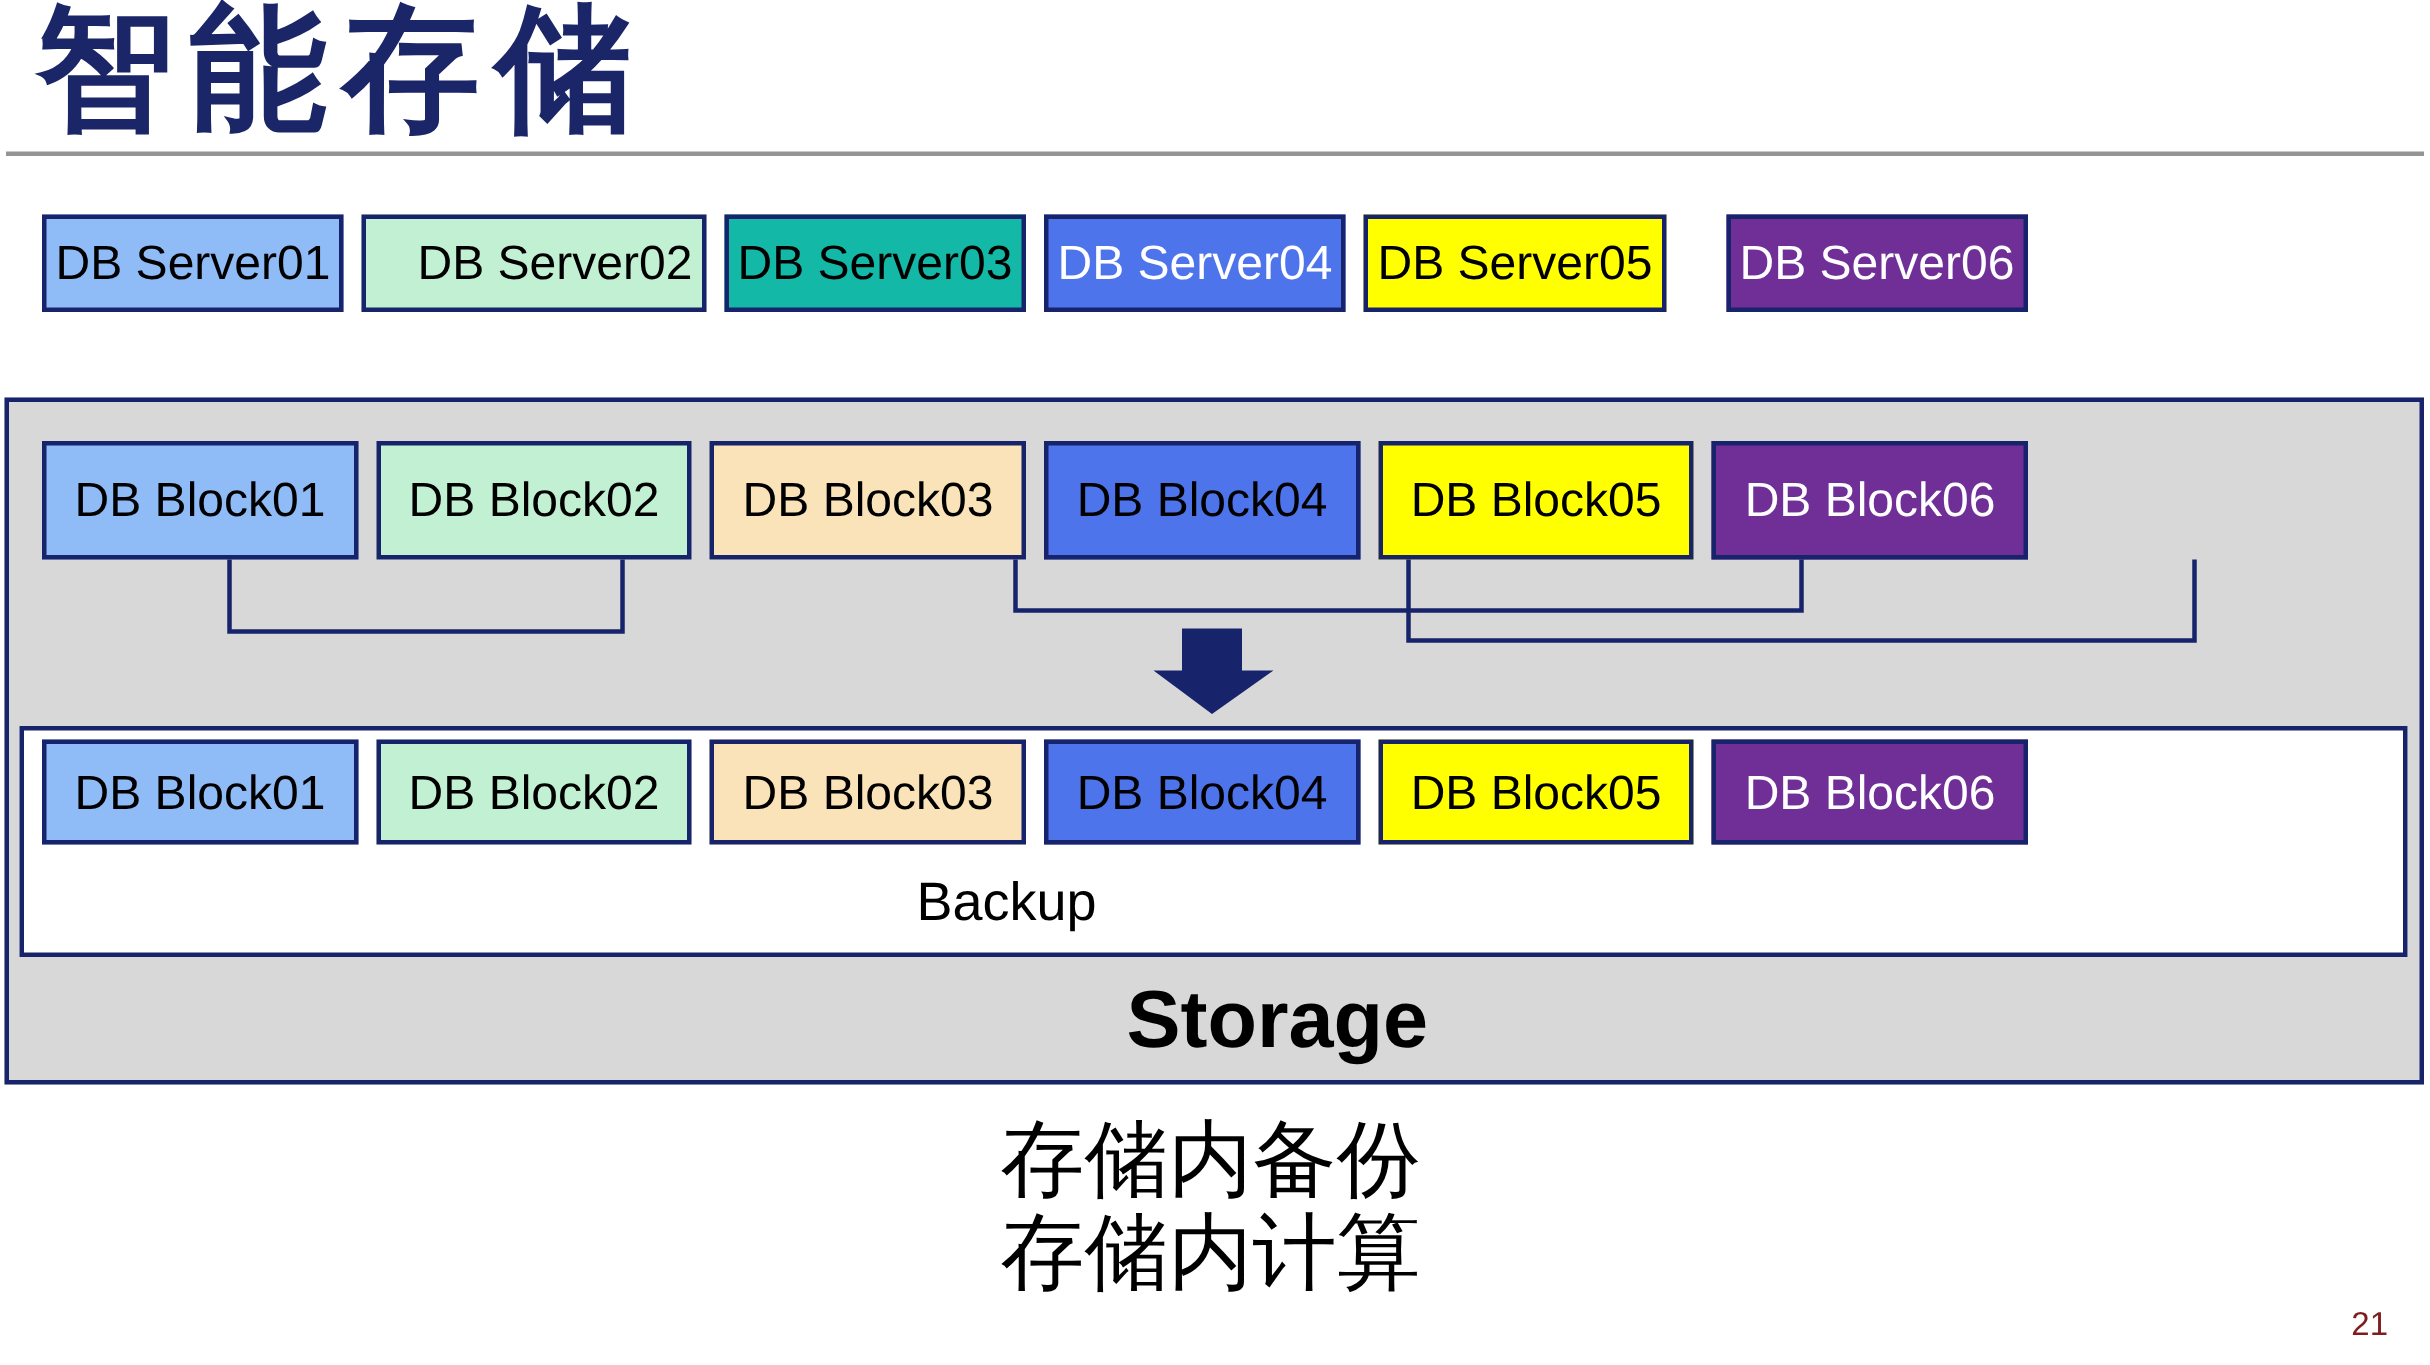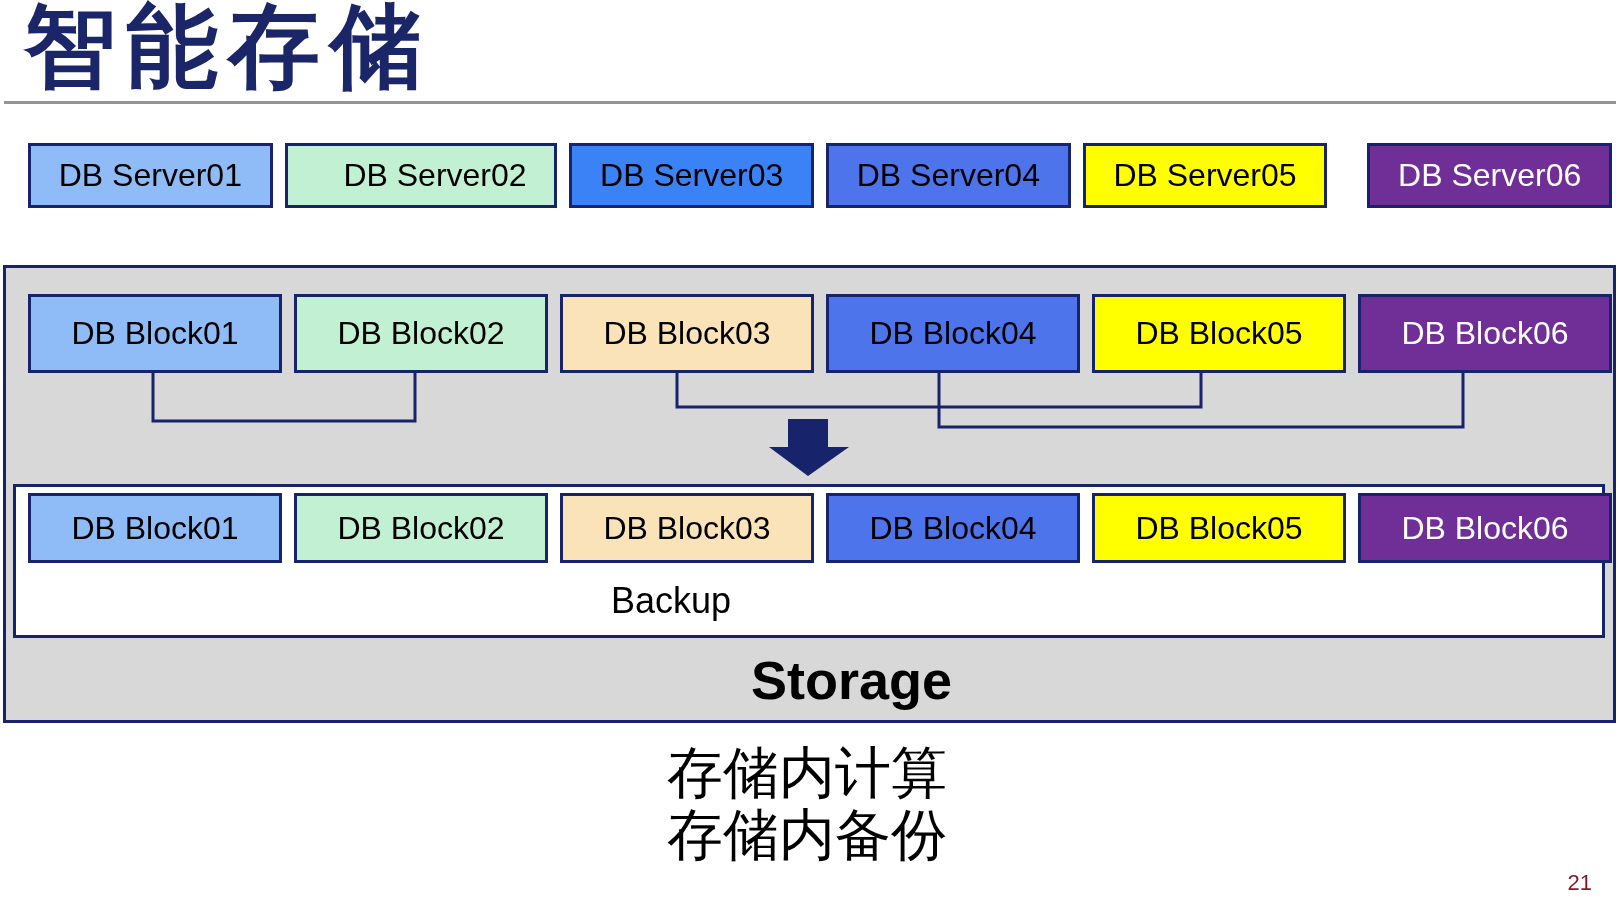--- a/index.html
+++ b/index.html
@@ -8,21 +8,21 @@
     font-family:"Liberation Sans",sans-serif;overflow:hidden;
   }
   .title{
     position:absolute;left:24px;top:-4px;height:100px;line-height:100px;
     font-size:92px;font-weight:bold;letter-spacing:10px;color:#1b2668;white-space:nowrap;
   }
   .divider{
     position:absolute;left:4px;right:4px;top:101px;height:3px;background:#949494;
   }
   .row{
-    position:absolute;left:28px;width:1584px;display:flex;gap:12px;
+    position:absolute;left:28px;width:1324px;display:flex;gap:12px;
   }
   .row-servers{top:143px;height:65px;}
   .row-blocks-top{top:294px;height:79px;}
   .row-blocks-bottom{top:493px;height:70px;}
   .cell{
     flex:1 1 0;box-sizing:border-box;border:3px solid #17246b;
     display:flex;align-items:center;justify-content:center;
     font-size:32px;color:#000;white-space:nowrap;
   }
   .outer-box{
@@ -56,22 +56,22 @@
 <body>
 
 <div id="slide">
 
   <div class="title">智能存储</div>
   <div class="divider"></div>
 
   <div class="row row-servers">
     <div class="cell" style="background: rgb(143, 187, 247); color: rgb(0, 0, 0);">DB Server01</div>
     <div class="cell" style="background: rgb(194, 240, 211); color: rgb(0, 0, 0); padding-left: 28px;">DB Server02</div>
-    <div class="cell" style="background: #3b82f6; color: rgb(0, 0, 0);">DB Server03</div>
-    <div class="cell" style="background: rgb(78, 116, 236); color: #000000;">DB Server04</div>
+    <div class="cell" style="background: #14b8a6; color: rgb(0, 0, 0);">DB Server03</div>
+    <div class="cell" style="background: rgb(78, 116, 236); color: #ffffff;">DB Server04</div>
     <div class="cell" style="background: rgb(255, 255, 0); color: rgb(0, 0, 0);">DB Server05</div>
     <div class="cell" style="background: rgb(112, 47, 151); color: rgb(255, 255, 255); margin-left: 28px;">DB Server06</div>
   </div>
 
   <div class="outer-box"></div>
 
   <div class="row row-blocks-top">
     <div class="cell" style="background: rgb(143, 187, 247); color: rgb(0, 0, 0);">DB Block01</div>
     <div class="cell" style="background: rgb(194, 240, 211); color: rgb(0, 0, 0);">DB Block02</div>
     <div class="cell" style="background: rgb(250, 227, 184); color: rgb(0, 0, 0);">DB Block03</div>
@@ -95,19 +95,19 @@
     <div class="cell" style="background: rgb(250, 227, 184); color: rgb(0, 0, 0);">DB Block03</div>
     <div class="cell" style="background: rgb(78, 116, 236); color: rgb(0, 0, 0);">DB Block04</div>
     <div class="cell" style="background: rgb(255, 255, 0); color: rgb(0, 0, 0);">DB Block05</div>
     <div class="cell" style="background: rgb(112, 47, 151); color: rgb(255, 255, 255);">DB Block06</div>
   </div>
 
   <div class="backup-label">Backup</div>
   <div class="storage-label">Storage</div>
 
   <div class="captions">
+    <div>存储内备份</div>
     <div>存储内计算</div>
-    <div>存储内备份</div>
   </div>
 
   <div class="page-number">21</div>
 
 </div>
 
 </body></html>

